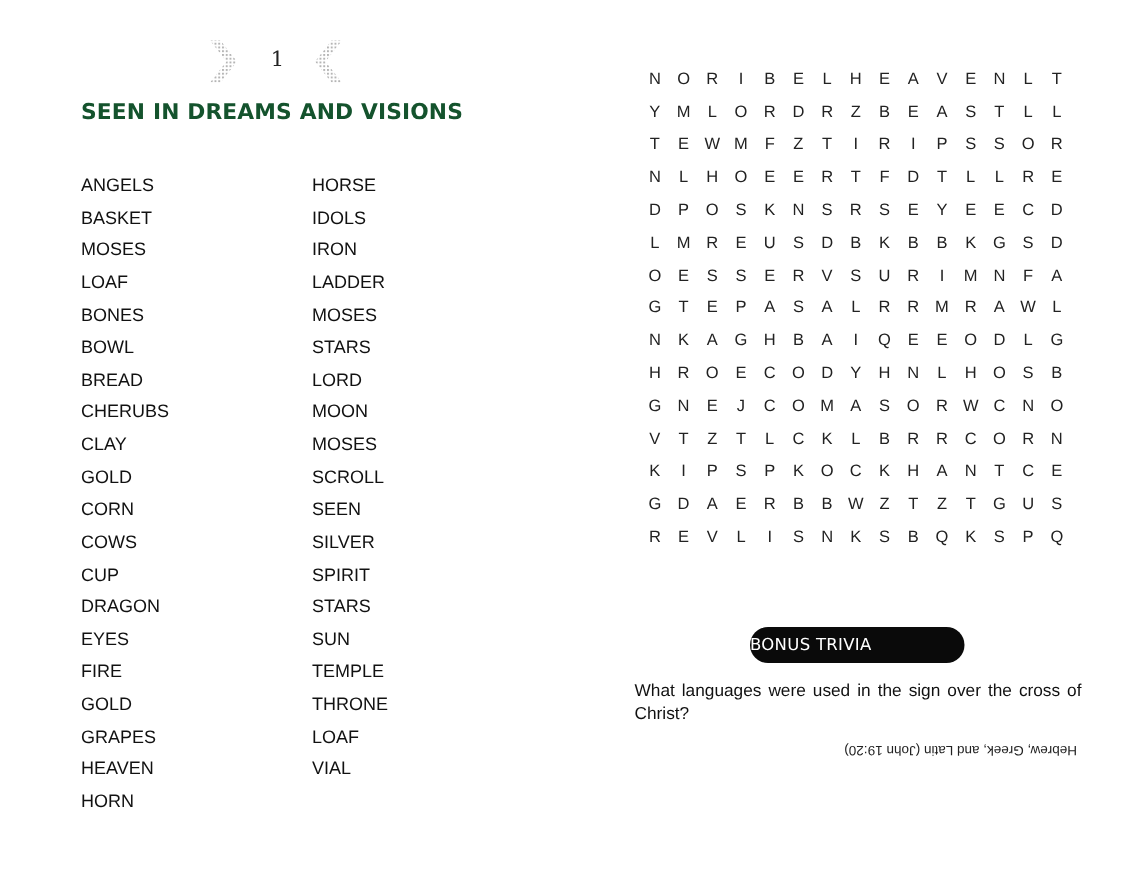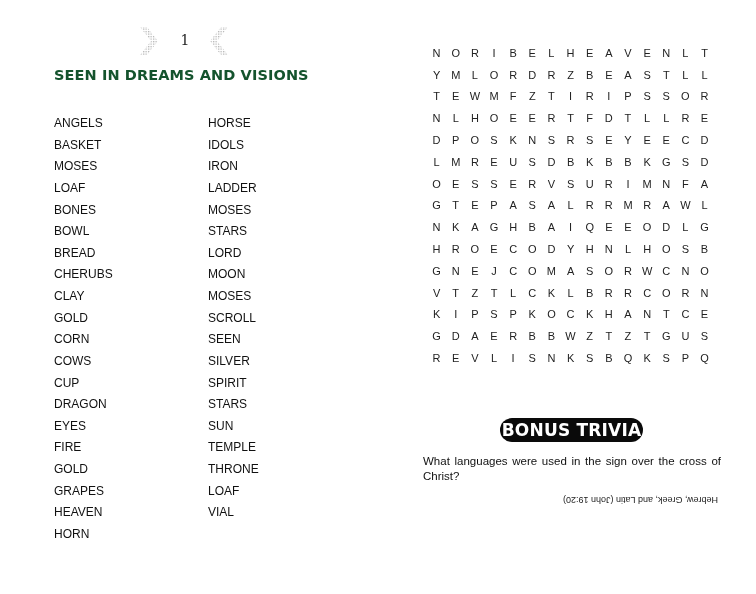--- a/index.html
+++ b/index.html
@@ -87,24 +87,24 @@
     .bonus-pill {
       position: absolute;
       left: 500px;
       top: 418px;
       width: 143px;
       height: 24px;
       border-radius: 12px;
       background: #0a0a0a;
       color: #ffffff;
       font-family: "DejaVu Sans", sans-serif;
-      font-weight: bold;
-      font-size: 17px;
+      font-weight: normal;
+      font-size: 11px;
       line-height: 24px;
-      text-align: center;
+      text-align: left;
       letter-spacing: 0.2px;
     }
     .bonus-question {
       position: absolute;
       left: 423px;
       top: 454px;
       width: 298px;
       margin: 0;
       font-size: 11.5px;
       line-height: 15px;

